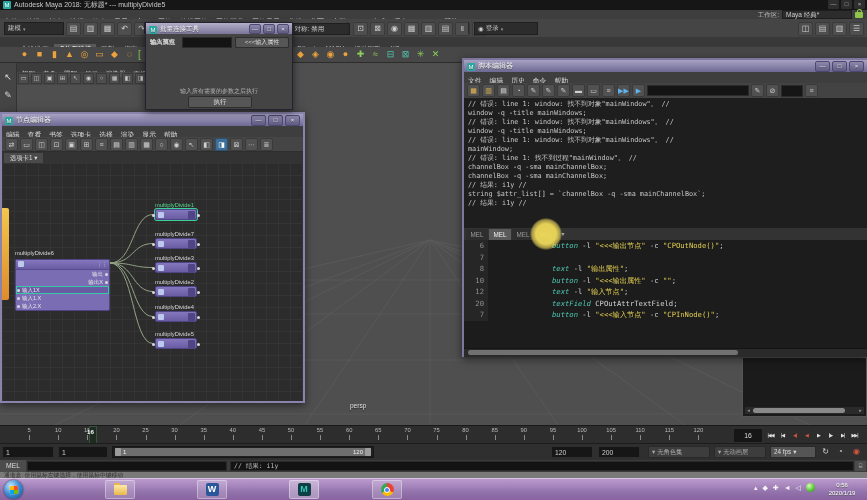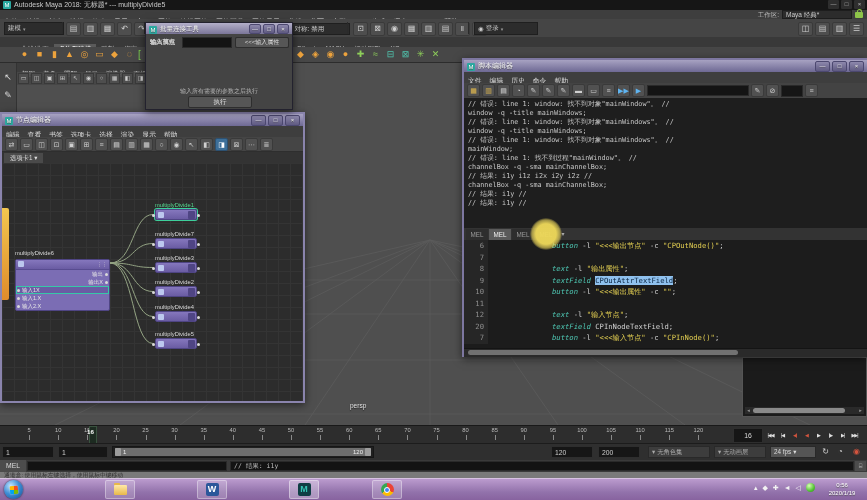--- a/index.html
+++ b/index.html
@@ -546,43 +546,41 @@
     </div>
     <div class="se-history">
         <div>// 错误: line 1: window: 找不到对象"mainWindow"。 //</div>
         <div>window -q -title mainWindows;</div>
         <div>// 错误: line 1: window: 找不到对象"mainWindows"。 //</div>
         <div>window -q -title mainWindows;</div>
         <div>// 错误: line 1: window: 找不到对象"mainWindows"。 //</div>
         <div>mainWindow;</div>
         <div>// 错误: line 1: 找不到过程"mainWindow"。 //</div>
         <div>channelBox -q -sma mainChannelBox;</div>
-        <div>// 结果: i1y i1z i2x i2y i2z //</div>
         <div>channelBox -q -sma mainChannelBox;</div>
         <div>// 结果: i1y //</div>
+        <div>string $attr_list[] = `channelBox -q -sma mainChannelBox`;</div>
         <div>// 结果: i1y //</div>
     </div>
     <div class="se-tabs">
       <span class="se-tab">MEL</span>
         <span class="se-tab active">MEL</span>
         <span class="se-tab">MEL</span>
         <span class="se-tab">MEL</span>
       <span class="se-tab-add">▾</span>
     </div>
     <div class="click-glow"></div>
     <div class="se-input">
       <div id="code-lines">
           <div class="code-line"><span class="gutter">6</span><span class="code"><span class="kw">button</span><span class="pl"> -l </span><span class="str">"&lt;&lt;&lt;输出节点"</span><span class="pl"> -c </span><span class="str">"CPOutNode()"</span><span class="pl">;</span></span></div>
           <div class="code-line"><span class="gutter">7</span><span class="code"></span></div>
           <div class="code-line"><span class="gutter">8</span><span class="code"><span class="kw">text</span><span class="pl"> -l </span><span class="str">"输出属性"</span><span class="pl">;</span></span></div>
-          <div class="code-line"><span class="gutter">9</span><span class="code"><span class="kw">textField</span><span class="pl"> </span><span class="sel">CPOutAttrTextField</span><span class="pl">;</span></span></div>
           <div class="code-line"><span class="gutter">10</span><span class="code"><span class="kw">button</span><span class="pl"> -l </span><span class="str">"&lt;&lt;&lt;输出属性"</span><span class="pl"> -c </span><span class="str">""</span><span class="pl">;</span></span></div>
-          <div class="code-line"><span class="gutter">11</span><span class="code"></span></div>
           <div class="code-line"><span class="gutter">12</span><span class="code"><span class="kw">text</span><span class="pl"> -l </span><span class="str">"输入节点"</span><span class="pl">;</span></span></div>
-          <div class="code-line"><span class="gutter">20</span><span class="code"><span class="kw">textField</span><span class="pl"> CPInNodeTextField;</span></span></div>
+          <div class="code-line"><span class="gutter">20</span><span class="code"><span class="kw">textField</span><span class="pl"> CPOutAttrTextField;</span></span></div>
           <div class="code-line"><span class="gutter">7</span><span class="code"><span class="kw">button</span><span class="pl"> -l </span><span class="str">"&lt;&lt;&lt;输入节点"</span><span class="pl"> -c </span><span class="str">"CPInNode()"</span><span class="pl">;</span></span></div>
         </div>
     </div>
     <div class="se-hscroll">
       <span class="thumb"></span>
     </div>
   </div>
 
   <div class="abs timeline">
     <div id="tl-ticks">

